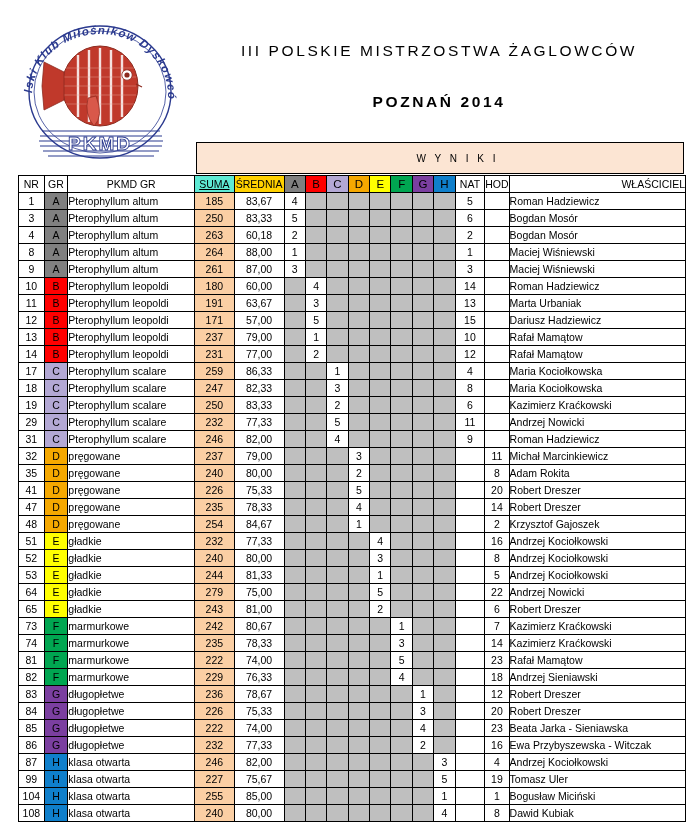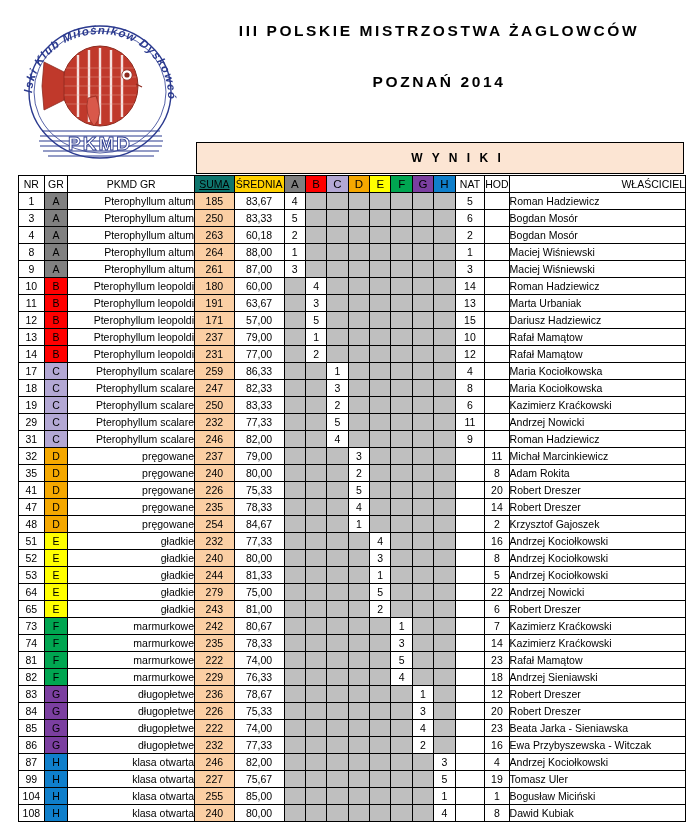--- a/index.html
+++ b/index.html
@@ -31,23 +31,23 @@
   }
 
   #titles {
     position: absolute;
     left: 192px;
     top: 0;
     width: 494px;
     text-align: center;
   }
   .title-main {
-    margin-top: 22px;
+    margin-top: 42px;
     font-size: 15.5px;
-    font-weight: bold;
+    font-weight: normal;
     letter-spacing: 2.6px;
     white-space: nowrap;
   }
   .title-sub {
     margin-top: 33px;
     font-size: 15.5px;
     font-weight: bold;
     letter-spacing: 2.6px;
   }
 
@@ -57,22 +57,22 @@
     left: 196px;
     top: 142px;
     width: 488px;
     height: 32px;
     background: #fce5d3;
     border: 1px solid #000;
     box-sizing: border-box;
     display: flex;
     align-items: center;
     justify-content: center;
-    font-size: 12px;
-    font-weight: bold;
+    font-size: 10px;
+    font-weight: normal;
     letter-spacing: 3px;
     padding-left: 35px;
   }
 
   
   #results-table {
     position: absolute;
     left: 18px;
     top: 175px;
     border-collapse: collapse;
@@ -85,32 +85,32 @@
     padding: 0;
     box-sizing: border-box;
     overflow: hidden;
     white-space: nowrap;
     font-weight: normal;
   }
 
   
   .c-nr     { width: 26px;  text-align: center; }
   .c-gr     { width: 24px;  text-align: center; font-weight: bold; }
-  .c-nazwa  { width: 128px; text-align: right;  padding-left: 3px; }
+  .c-nazwa  { width: 128px; text-align: left;  padding-left: 3px; }
   .c-suma   { width: 40px;  text-align: center; }
   .c-sred   { width: 50px;  text-align: center; }
   .c-letter { width: 22px;  text-align: center; }
   .c-nat    { width: 30px;  text-align: center; }
   .c-hod    { width: 22px;  text-align: center; }
   .c-wlasc  { width: 178px; text-align: left;  padding-left: 4px; }
 
   
   thead td { text-align: center; font-size: 10.5px; }
   .h-nr, .h-gr, .h-nazwa, .h-nat, .h-hod, .h-wlasc { background: #ffffff; }
-  .h-suma   { background: #0f766e; text-decoration: underline; }
+  .h-suma   { background: #5eead4; text-decoration: underline; }
   .h-sred   { background: #ffd100; }
   .h-letter { font-weight: bold; font-size: 11.5px; }
 
   
   .gcol-A { background: #808080; }
   .gcol-B { background: #ff0000; }
   .gcol-C { background: #b3a8d4; }
   .gcol-D { background: #f5a800; }
   .gcol-E { background: #ffff00; }
   .gcol-F { background: #00a651; }

